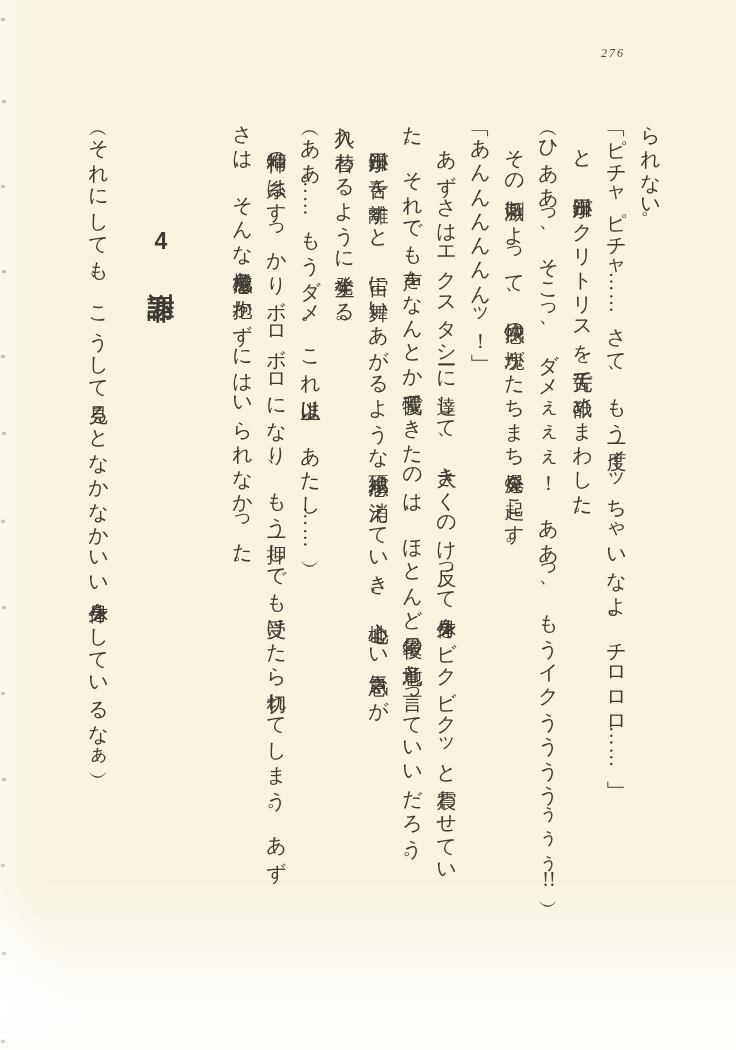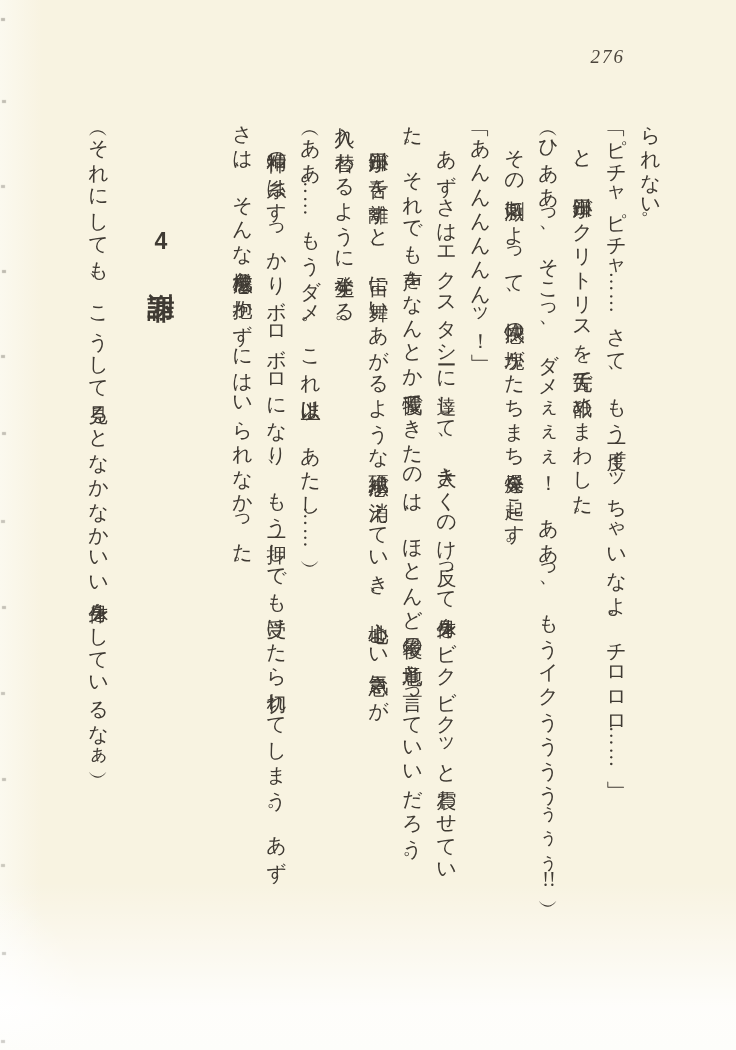--- a/index.html
+++ b/index.html
@@ -14,21 +14,21 @@
       radial-gradient(130px 220px at 0% 100%, rgba(255,255,255,0.9), rgba(255,255,255,0) 70%),
       linear-gradient(to right, #fbf9ef 0px, var(--paper) 42px),
       var(--paper);
     font-family:"Liberation Serif","DejaVu Serif",serif;
     color:var(--ink);
   }
 
   .page-number {
     position:absolute;
     top:46px; right:111px;
-    font-size:19px;
+    font-size:12px;
     font-style:italic;
     letter-spacing:2px;
     color:var(--pagenum);
   }
 
   
   .edge-marks {
     position:absolute; left:0; top:0; width:4px; height:3px;
     background:transparent;
     box-shadow:

